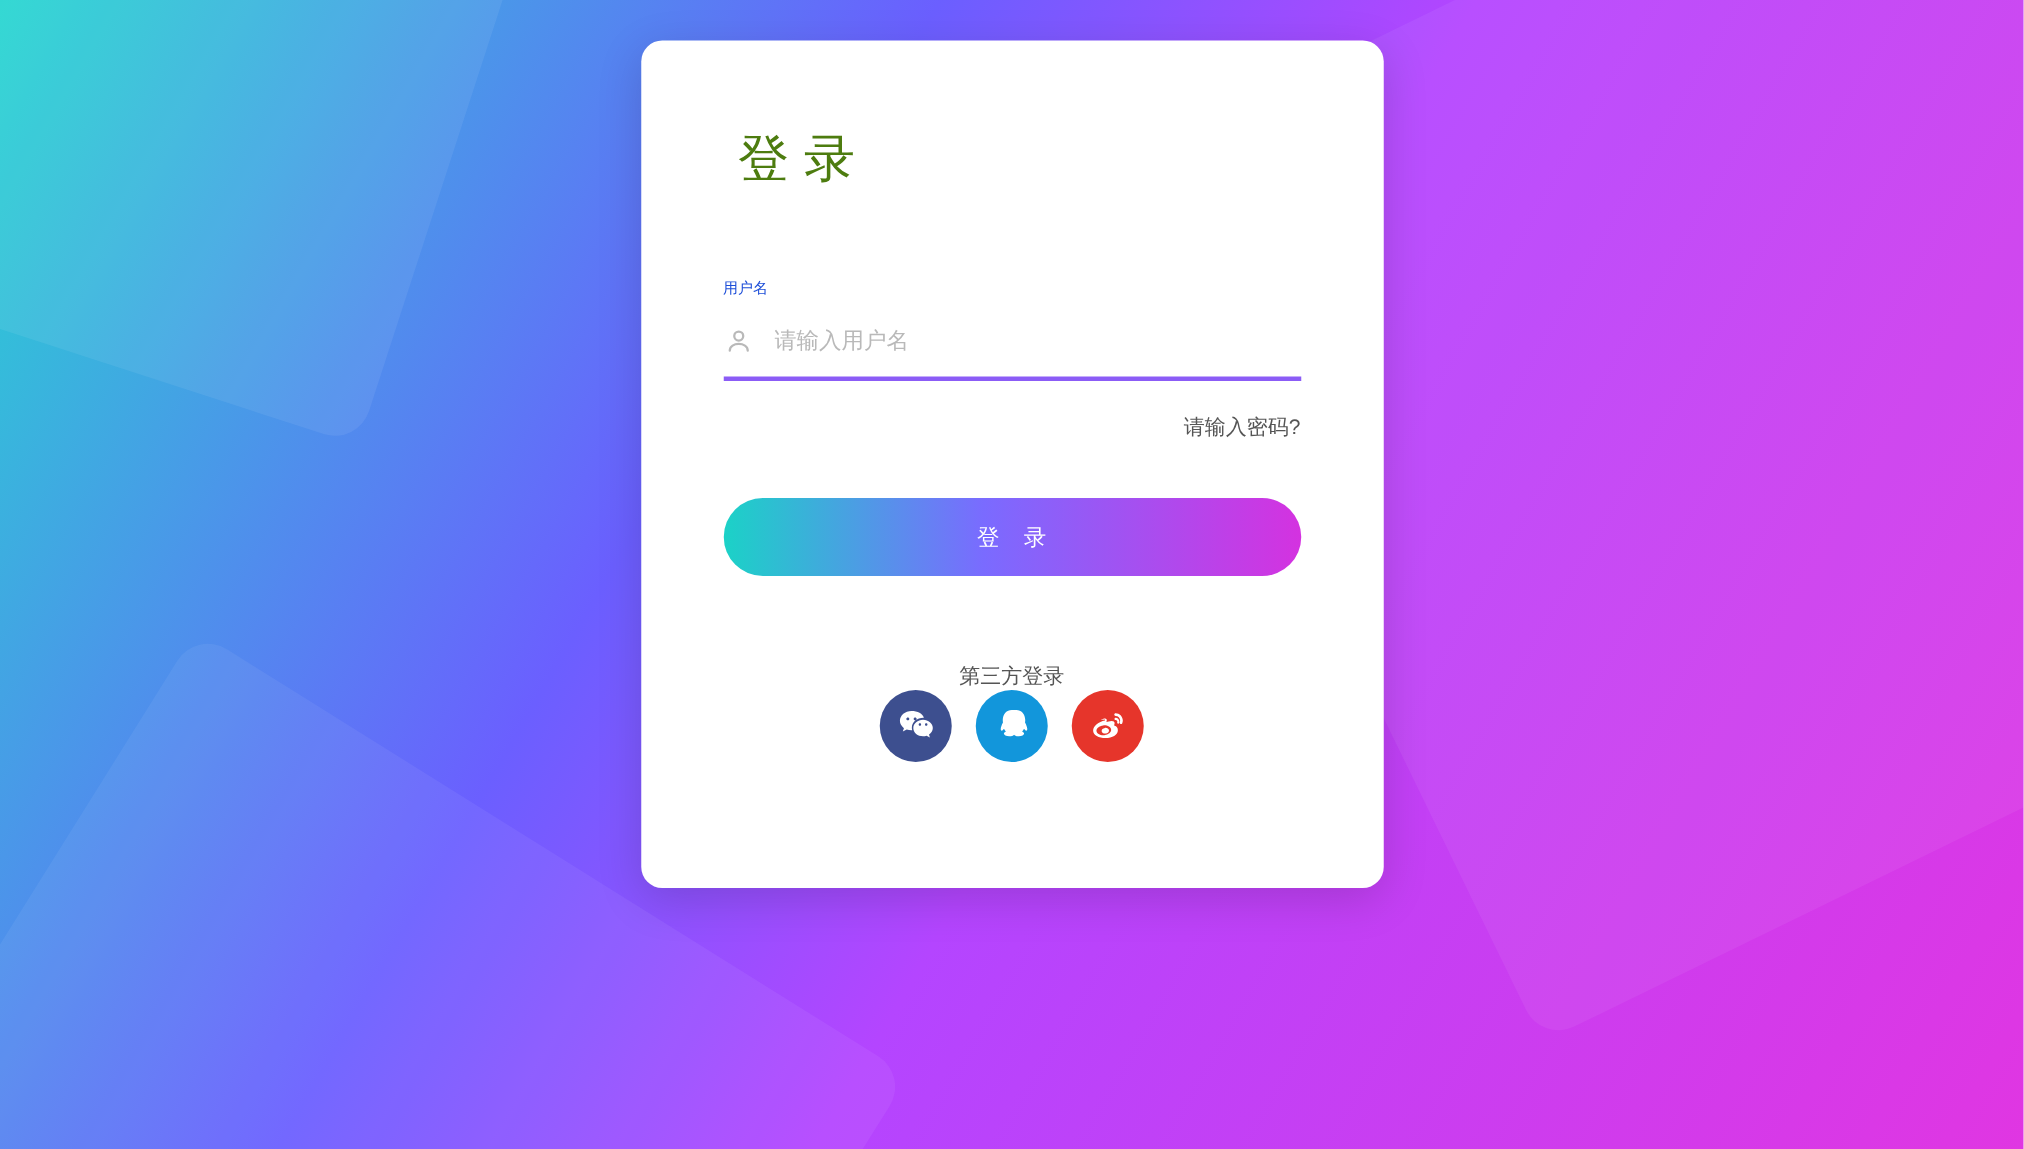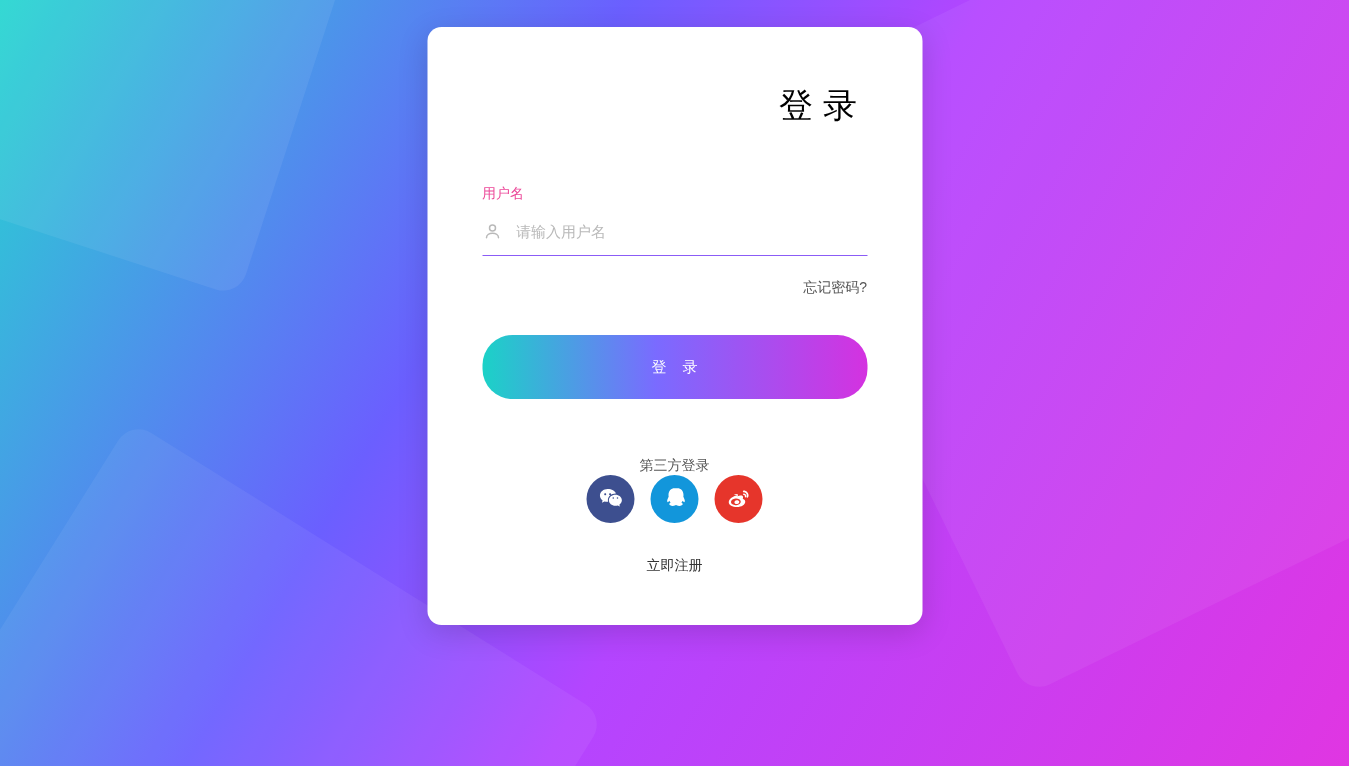--- a/index.html
+++ b/index.html
@@ -55,41 +55,41 @@
       left: 50%;
       top: 27px;
       transform: translateX(-50%);
       width: 495px;
       background: #fff;
       border-radius: 14px;
       box-shadow: 0 8px 30px rgba(0,0,0,0.15);
       padding: 56px 55px 50px;
     }
     .title {
-      text-align: right;
+      text-align: left;
       font-size: 34px;
       font-weight: 400;
-      color: #000000;
+      color: #4d7c0f;
       margin-bottom: 56px;
       letter-spacing: 10px;
       text-indent: 10px;
     }
     .field-group {
       margin-bottom: 26px;
     }
     .field-label {
-      font-size: 14px;
-      color: #ec4899;
+      font-size: 10px;
+      color: #1d4ed8;
       margin-bottom: 6px;
       display: block;
     }
     .input-wrap {
       display: flex;
       align-items: center;
-      border-bottom: 1px solid #8b5cf6;
+      border-bottom: 3px solid #8b5cf6;
       padding: 12px 0 14px;
     }
     .input-icon {
       width: 20px;
       height: 20px;
       margin-right: 14px;
       flex-shrink: 0;
       color: #b9b9b9;
       display: flex;
       align-items: center;
@@ -115,21 +115,21 @@
       font-size: 14px;
       color: #555;
       text-decoration: none;
       cursor: pointer;
     }
     .login-btn {
       width: 100%;
       border: none;
       outline: none;
       cursor: pointer;
-      height: 64px;
+      height: 52px;
       border-radius: 30px;
       background: linear-gradient(90deg, #1bd2c7 0%, #7a6bff 45%, #d432e0 100%);
       color: #fff;
       font-size: 15px;
       letter-spacing: 6px;
       text-indent: 6px;
       margin-bottom: 58px;
     }
     .third-party-label {
       text-align: center;
@@ -187,21 +187,21 @@
           </svg>
       </span>
       <input class="input-field" type="text" placeholder="请输入用户名" style="">
     </div>
   </div>
 
   <div class="field-group">
   </div>
 
   <div class="forgot-row">
-    <a class="forgot-link">忘记密码?</a>
+    <a class="forgot-link">请输入密码?</a>
   </div>
 
   <button class="login-btn">登 录</button>
 
   <div class="third-party-label">第三方登录</div>
 
   <div class="social-row">
     <button class="social-btn social-wechat">
       <span>
         <svg viewBox="0 0 32 32" width="26" height="26" fill="#fff">
@@ -221,14 +221,13 @@
       <span>
         <svg viewBox="0 0 32 32" width="24" height="24" fill="#fff">
             <path d="M13.5 12.5C8 13.4 3 17.5 3 21.5c0 3.8 5 6.5 11 6.5s11-3 11-7c0-2-1.2-3.3-2.8-3.8-.5-.2-.6-.5-.4-1 .4-1.2.5-2.2-.4-2.9-1.6-1.3-5.6.2-6.2.5-.2.1-.3 0-.3-.2.7-2.3-.1-3-1.4-3-1 0-2.4.5-3.8 1.5 1.3-.3 2.6-.5 3.8-.6zm-.5 13c-3.6.4-6.7-1.3-7-3.7-.3-2.4 2.4-4.7 6-5s6.7 1.3 7 3.7c.3 2.4-2.4 4.6-6 5zm.5-6.5c-1.8.2-3.1 1.5-2.9 2.9.2 1.4 1.8 2.3 3.6 2.1 1.8-.2 3.1-1.5 2.9-2.9-.2-1.4-1.8-2.3-3.6-2.1z"></path>
             <path d="M23 6c-.7 0-1.2.5-1.2 1.2s.5 1.2 1.2 1.2c2.2 0 4 1.8 4 4 0 .6-.1 1.1-.3 1.6-.2.6.1 1.3.7 1.5.6.2 1.3-.1 1.5-.7.3-.8.5-1.6.5-2.4-.1-3.5-2.9-6.4-6.4-6.4z"></path>
             <path d="M23 10c-.5 0-1 .4-1 1s.4 1 1 1c.8 0 1.5.7 1.5 1.5 0 .2 0 .4-.1.6-.2.5.1 1 .6 1.2.5.2 1-.1 1.2-.6.1-.4.2-.8.2-1.2 0-1.9-1.5-3.5-3.4-3.5z"></path>
           </svg>
       </span>
     </button>
   </div>
 
-  <a class="register-link">立即注册</a>
 </div>
 
 </body></html>

